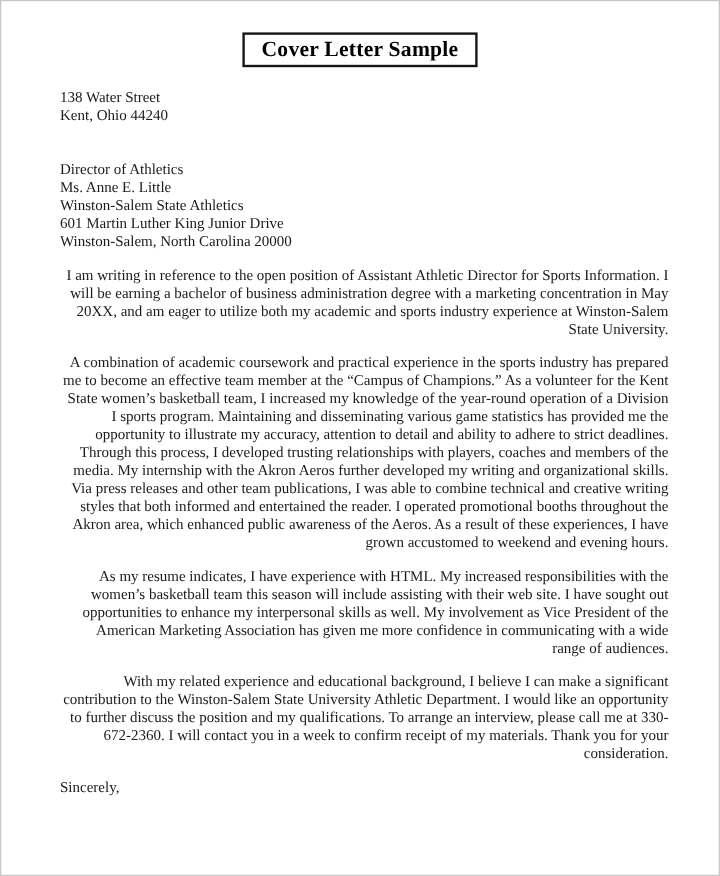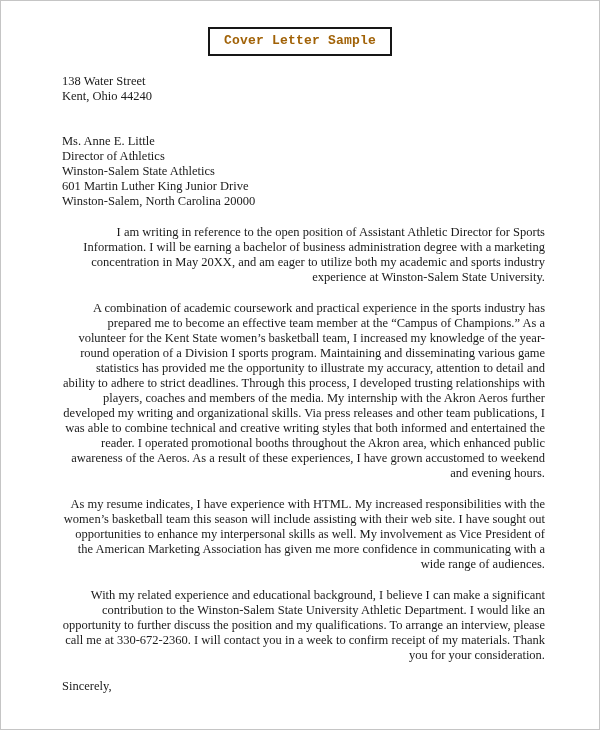--- a/index.html
+++ b/index.html
@@ -18,33 +18,33 @@
     font-family: "Liberation Serif", serif;
     color: #1a1a1a;
   }
   .title-box {
     display: block;
     width: fit-content;
     margin: 26px auto 0 auto;
     border: 2px solid #161616;
     padding: 4px 14px 5px 14px;
     background: #ffffff;
-    font-family: Liberation Mono, monospace;
+    font-family: Liberation Serif, serif;
     font-weight: bold;
-    font-size: 13px;
+    font-size: 18px;
     line-height: 16px;
     letter-spacing: 0.2px;
-    color: #a16207;
+    color: #000000;
   }
   .letter {
     margin: 18px 38px 0 45px;
     font-size: 12.5px;
     line-height: 15px;
   }
-  .block { margin: 16px; }
+  .block { margin: 4px; }
   .date-line { margin-top: 15px; }
   .recipient { margin-top: 30px; }
   .salutation { margin-top: 15px; }
   .para { margin-top: 13px; text-align: right; }
   .closing { margin-top: 13px; }
 </style>
 </head>
 <body>
 
 <div class="page">
@@ -55,22 +55,22 @@
 
   <div class="letter">
 
     <div class="block sender">
       <div>138 Water Street</div>
       <div>Kent, Ohio 44240</div>
     </div>
 
 
     <div class="block recipient">
+      <div>Director of Athletics</div>
       <div>Ms. Anne E. Little</div>
-      <div>Director of Athletics</div>
       <div>Winston-Salem State Athletics</div>
       <div>601 Martin Luther King Junior Drive</div>
       <div>Winston-Salem, North Carolina 20000</div>
     </div>
 
 
     <div class="block para">I am writing in reference to the open position of Assistant Athletic Director for Sports Information. I will be earning a bachelor of business administration degree with a marketing concentration in May 20XX, and am eager to utilize both my academic and sports industry experience at Winston-Salem State University.</div>
     <div class="block para">A combination of academic coursework and practical experience in the sports industry has prepared me to become an effective team member at the “Campus of Champions.” As a volunteer for the Kent State women’s basketball team, I increased my knowledge of the year-round operation of a Division I sports program. Maintaining and disseminating various game statistics has provided me the opportunity to illustrate my accuracy, attention to detail and ability to adhere to strict deadlines. Through this process, I developed trusting relationships with players, coaches and members of the media. My internship with the Akron Aeros further developed my writing and organizational skills. Via press releases and other team publications, I was able to combine technical and creative writing styles that both informed and entertained the reader.  I operated promotional booths throughout the Akron area, which enhanced public awareness of the Aeros. As a result of these experiences, I have grown accustomed to weekend and evening hours.</div>
     <div class="block para">As my resume indicates, I have experience with HTML.  My increased responsibilities with the women’s basketball team this season will include assisting with their web site. I have sought out opportunities to enhance my interpersonal skills as well. My involvement as Vice President of the American Marketing Association has given me more confidence in communicating with a wide range of audiences.</div>
     <div class="block para">With my related experience and educational background, I believe I can make a significant contribution to the Winston-Salem State University Athletic Department. I would like an opportunity to further discuss the position and my qualifications. To arrange an interview, please call me at 330-672-2360. I will contact you in a week to confirm receipt of my materials. Thank you for your consideration.</div>

